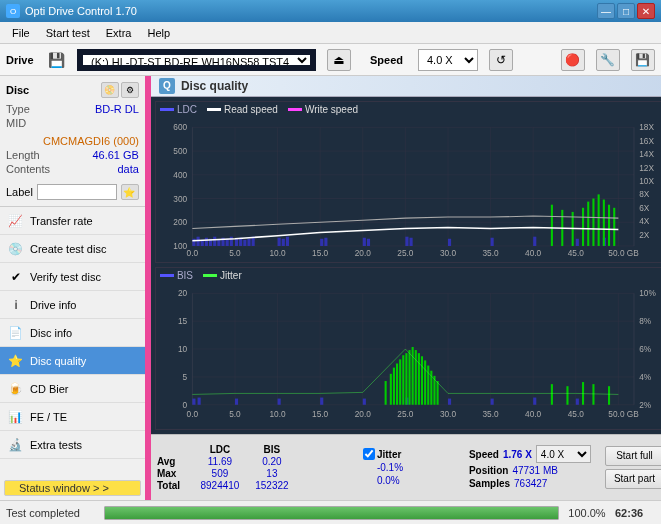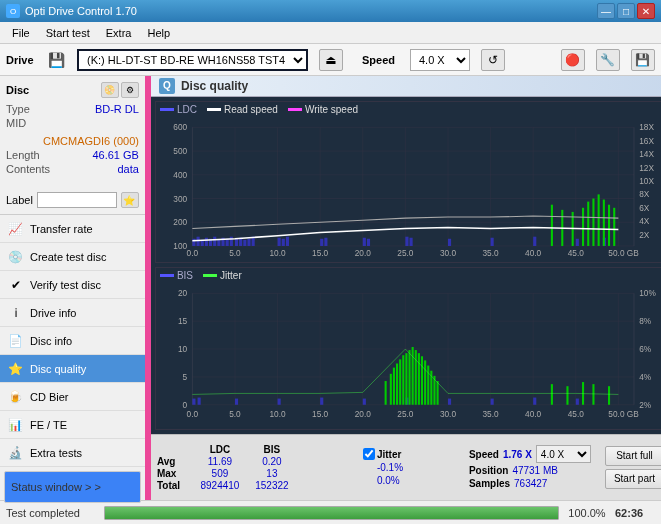--- a/index.html
+++ b/index.html
@@ -13,42 +13,42 @@
     .titlebar-btn { width: 18px; height: 16px; background: #5599cc; border: 1px solid #3377aa; border-radius: 2px; display: flex; align-items: center; justify-content: center; font-size: 10px; color: white; cursor: pointer; }
     .titlebar-btn.close { background: #cc4444; border-color: #aa2222; }
 
     
     .menubar { background: #f0f0f0; height: 22px; display: flex; align-items: center; padding: 0 4px; border-bottom: 1px solid #ccc; }
     .menu-item { padding: 2px 8px; font-size: 11px; cursor: pointer; border-radius: 2px; }
 
     
     .toolbar { background: #f5f5f5; height: 32px; display: flex; align-items: center; padding: 0 6px; gap: 11px; border-bottom: 1px solid #ccc; }
     .toolbar-label { font-size: 11px; font-weight: bold; margin-right: 4px; }
-    .drive-select { height: 22px; font-size: 11px; border: 2px solid #0f172a; background: white; padding: 0 4px; min-width: 200px; }
+    .drive-select { height: 22px; font-size: 11px; border: 6px solid #0f172a; background: white; padding: 0 4px; min-width: 200px; }
     .toolbar-icon-btn { width: 24px; height: 22px; background: #e8e8e8; border: 1px solid #aaa; border-radius: 2px; display: flex; align-items: center; justify-content: center; cursor: pointer; font-size: 12px; }
     .toolbar-speed-label { font-size: 11px; font-weight: bold; margin-left: 8px; margin-right: 4px; }
     .speed-select { height: 22px; font-size: 11px; border: 1px solid #aaa; background: white; padding: 0 4px; width: 60px; }
     .toolbar-spacer { flex: 1; }
 
     
     .main { display: flex; height: calc(524px - 22px - 22px - 32px - 24px); }
 
     
     .sidebar { width: 160px; background: #f0f0f0; border-right: 6px solid #ec4899; display: flex; flex-direction: column; }
     .disc-section { padding: 6px; border-bottom: 1px solid #ccc; }
     .disc-header { display: flex; align-items: center; justify-content: space-between; margin-bottom: 4px; }
     .disc-title { font-weight: bold; font-size: 11px; }
     .disc-icons { display: flex; gap: 2px; }
     .disc-icon-btn { width: 18px; height: 16px; background: #e0e0e0; border: 1px solid #bbb; border-radius: 2px; display: flex; align-items: center; justify-content: center; font-size: 9px; cursor: pointer; }
     .disc-info-row { display: flex; justify-content: space-between; font-size: 11px; padding: 1px 0; }
     .disc-info-label { color: #555; }
     .disc-info-value { color: #0000cc; font-weight: normal; }
     .disc-info-value.orange { color: #cc6600; margin-top: 18px; }
     .disc-info-value.data { color: #0000cc; }
-    .label-row { display: flex; align-items: center; gap: 4px; font-size: 11px; margin-top: 16px; }
+    .label-row { display: flex; align-items: center; gap: 4px; font-size: 11px; margin-top: 8px; }
     .label-input { border: 1px solid #aaa; height: 16px; width: 80px; font-size: 10px; padding: 0 2px; background: white; }
     .label-btn { width: 18px; height: 16px; background: #e0e0e0; border: 1px solid #bbb; border-radius: 2px; cursor: pointer; display: flex; align-items: center; justify-content: center; font-size: 10px; }
 
     .nav-section { flex: 1; display: flex; flex-direction: column; }
     .nav-item { height: 28px; display: flex; align-items: center; padding: 0 10px 0 8px; font-size: 11px; cursor: pointer; border-bottom: 1px solid #ddd; gap: 6px; }
     .nav-item.active { background: #4a90d9; color: white; }
     .nav-item-icon { width: 16px; height: 16px; display: flex; align-items: center; justify-content: center; font-size: 12px; flex-shrink: 0; }
 
     
     .content { flex: 1; display: flex; flex-direction: column; background: white; }
@@ -69,21 +69,21 @@
     .action-btn { height: 20px; padding: 0 8px; font-size: 10px; background: linear-gradient(to bottom, #f5f5f5, #e0e0e0); border: 1px solid #aaa; border-radius: 2px; cursor: pointer; white-space: nowrap; }
 
     
     .statusbar { background: #f0f0f0; height: 24px; border-top: 1px solid #ccc; display: flex; align-items: center; padding: 0 6px; gap: 8px; }
     .status-text { font-size: 11px; color: #333; min-width: 90px; }
     .progress-container { flex: 1; height: 14px; background: #ddd; border: 1px solid #aaa; border-radius: 1px; }
     .progress-bar { height: 100%; background: linear-gradient(to bottom, #6bc46b, #3d9e3d); width: 100%; }
     .progress-pct { font-size: 11px; color: #333; min-width: 40px; text-align: center; }
     .time-display { font-size: 11px; color: #333; font-weight: bold; min-width: 40px; }
 
-    .status-window-btn { font-size: 11px; color: #333; cursor: pointer; padding: 2px 6px; border: 1px solid #ccc; background: #3b82f6; border-radius: 2px; height: 32px; display: flex; align-items: center; }
+    .status-window-btn { font-size: 11px; color: #333; cursor: pointer; padding: 2px 14px; border: 1px solid #ccc; background: #fde047; border-radius: 2px; height: 16px; display: flex; align-items: center; }
   </style>
 </head>
 <body>
 
 <div class="titlebar">
   <div class="titlebar-left">
     <div class="titlebar-icon">O</div>
     <span>Opti Drive Control 1.70</span>
   </div>
   <div class="titlebar-controls">

